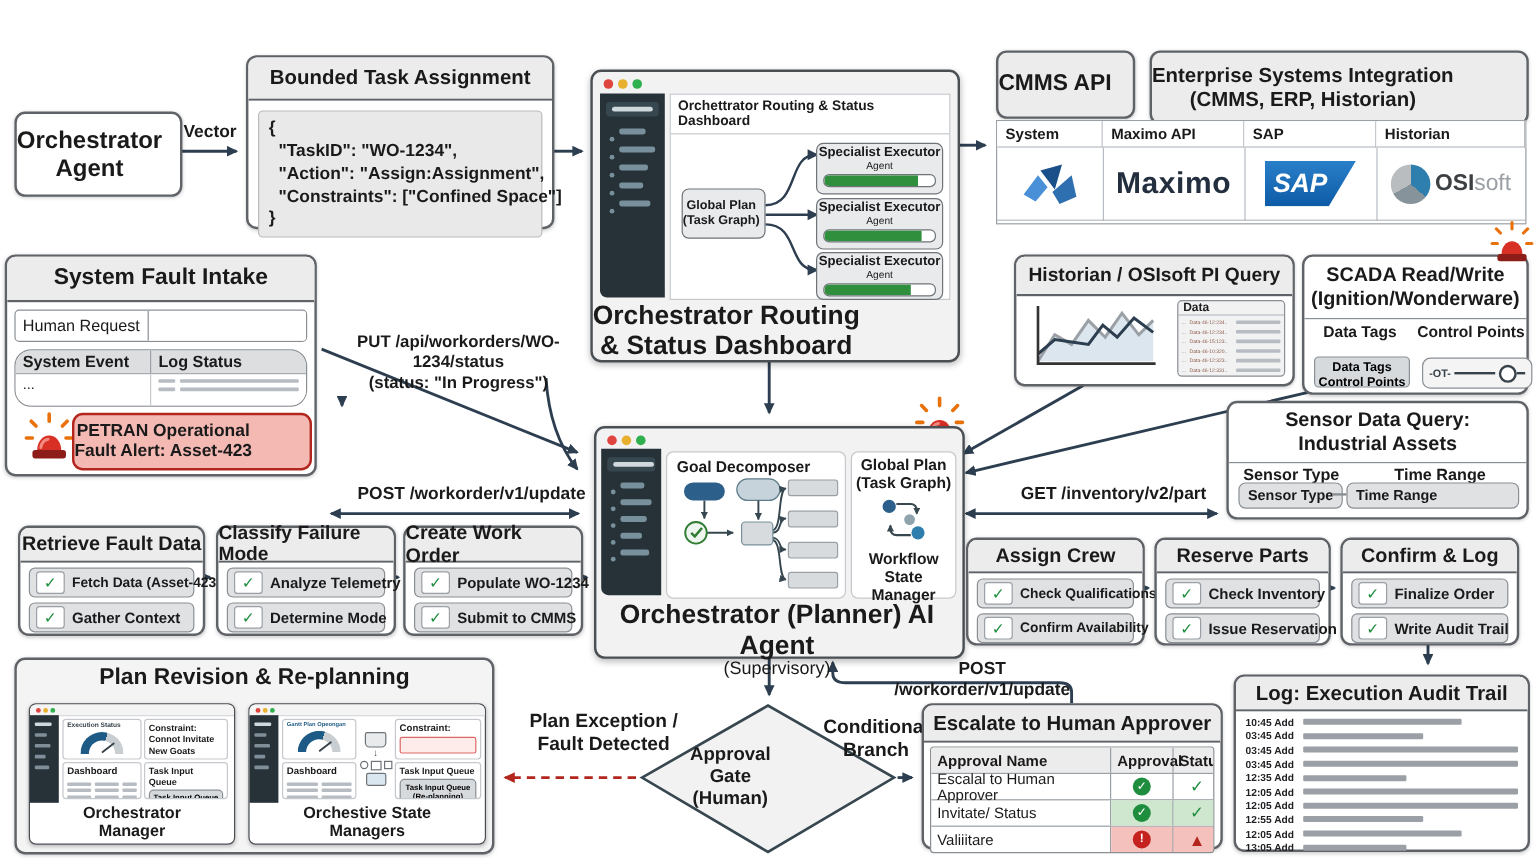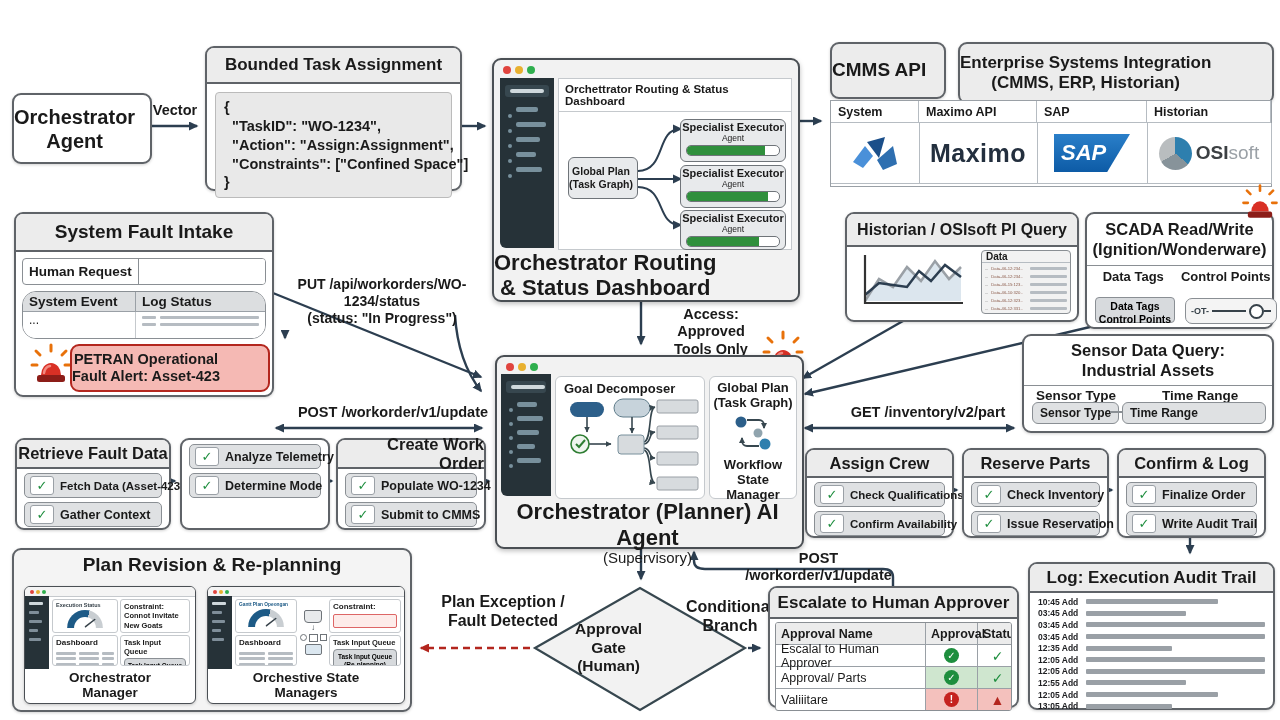--- a/index.html
+++ b/index.html
@@ -4,21 +4,21 @@
 <style>
   html,body{margin:0;padding:0;background:#fff}
   #canvas{position:relative;width:1280px;height:720px;background:#fff;overflow:hidden;
     font-family:"Liberation Sans","DejaVu Sans",sans-serif;color:#1a1a1a;}
   .abs{position:absolute}
   .pre{white-space:pre-line}
   .prex{white-space:pre}
   .ctr{display:flex;align-items:center;justify-content:flex-start;text-align:center}
   .b{background:#fff;border:2px solid #5f6368;border-radius:9px;box-shadow:0 1px 3px rgba(0,0,0,.18)}
   .hdr{background:#ececec;border-bottom:2px solid #5f6368;font-weight:700;border-radius:7px 7px 0 0;
-    display:flex;align-items:center;justify-content:center;text-align:right}
+    display:flex;align-items:center;justify-content:center;text-align:left}
   .lbl{font-weight:700;text-align:center;line-height:1.2}
   
   .chk{display:flex;align-items:center;border:1.5px solid #8a8f94;background:#dfe1e3;border-radius:5px;
     height:23px;margin:4px 7px;padding:0 5px}
   .chk .cb{width:22px;height:17px;background:#fff;border:1px solid #9aa0a6;border-radius:3px;color:#1e8e3e;
     font-weight:900;font-size:13px;display:flex;align-items:center;justify-content:center;margin-right:6px;flex:0 0 auto}
   .chk .cl{font-size:12.5px;font-weight:700;white-space:nowrap}
   
   .win{background:#f2f2f2;border:2px solid #4a4f54;border-radius:9px;box-shadow:0 2px 5px rgba(0,0,0,.25)}
   .tl{position:absolute;width:8px;height:8px;border-radius:50%}
@@ -232,24 +232,24 @@
       </div>
     </div>
     <div style="justify-content:center;width:100%">
       <span style="width:33px;height:33px;border-radius:50%;flex:0 0 auto;margin-right:4px;
         background:conic-gradient(#2e7fae 0 130deg,#87939a 130deg 240deg,#b9bdbf 240deg 360deg)"></span>
       <span style="font-size:19px;font-weight:800;color:#3c4043">OSI</span>
         <span style="font-size:19px;color:#9aa0a6">soft</span>
     </div>
   </div>
 
-  <div class="b abs" style="left:14px;top:212px;width:256px;height:181px">
+  <div class="b abs" style="left:4px;top:212px;width:256px;height:181px">
     <div class="hdr" style="height:36px;font-size:19px">System Fault Intake</div>
     <div style="display:flex;margin:6px 6px 0;border:1.5px solid #8a8f94;border-radius:4px;height:25px;overflow:hidden">
-      <div style="font-size:13.5px;font-weight:700;display:flex;align-items:center;padding:0 6px;flex:0 0 auto">Human Request</div>
+      <div style="font-size:13.5px;font-weight:400;display:flex;align-items:center;padding:0 6px;flex:0 0 auto">Human Request</div>
       <input style="flex: 1 1 0%; border-top: none; border-right: none; border-bottom: none; border-image: initial; border-left: 1.5px solid rgb(138, 143, 148); outline: none; background: rgb(255, 255, 255); min-width: 0px;">
     </div>
     <div style="margin:6px 6px 0;border:1.5px solid #8a8f94;border-radius:14px;overflow:hidden">
       <div style="display:flex;background:#dcdee0;border-bottom:1px solid #9aa0a6">
         <div style="width:100px;font-size:13.5px;font-weight:700;padding:2px 6px;border-right:1px solid #9aa0a6">System Event</div>
         <div style="font-size:13.5px;font-weight:700;padding:2px 6px">Log Status</div>
       </div>
       <div style="display:flex;background:#fff;height:26px">
         <div style="width:100px;font-size:12px;padding:1px 6px;border-right:1px solid #c5c9cd">...</div>
         <div style="flex:1;padding:4px 6px">
@@ -276,22 +276,20 @@
       <path d="M16 32 A7 9 0 0 1 22 25" stroke="#f28b82" stroke-width="2.5" fill="none" stroke-linecap="round"></path>
       <rect x="9" y="34" width="28" height="7" rx="2.5" fill="#8c1d18"></rect>
     </svg>
     <div class="abs ctr pre" style="left:54px;top:130px;width:196px;height:44px;background:#f5b9b4;border:2px solid #b3261e;border-radius:9px;font-size:14.5px;font-weight:700;line-height:1.2">PETRAN Operational
 Fault Alert: Asset-423</div>
   </div>
 
   <div class="abs lbl pre" style="left:266px;top:276px;width:232px;font-size:14px">PUT /api/workorders/WO-1234/status
 (status: "In Progress")</div>
   <div class="abs lbl" style="left:295px;top:404px;width:196px;font-size:14.5px">POST /workorder/v1/update</div>
-  <div class="abs lbl pre" style="left:652px;top:306px;width:118px;font-size:14.5px">Access: Approved
-Tools Only</div>
   <div class="abs lbl" style="left:833px;top:404px;width:190px;font-size:14.5px">GET /inventory/v2/part</div>
 
   <div class="b abs" style="left:845px;top:212px;width:230px;height:106px">
     <div class="hdr" style="height:31px;font-size:16px">Historian / OSIsoft PI Query</div>
     <svg class="abs" style="left:8px;top:37px" width="118" height="62" viewBox="0 0 118 62">
       <polygon points="10,50 24,28 38,36 52,16 66,30 80,10 94,28 106,16 106,50" fill="#dce6ee"></polygon>
       <polyline points="10,50 24,28 38,36 52,16 66,30 80,10 94,28 106,16" stroke="#9aa0a6" stroke-width="2.5" fill="none"></polyline>
       <polyline points="10,44 24,32 38,34 52,36 64,20 76,30 90,14 106,26" stroke="#2c3e50" stroke-width="2.5" fill="none"></polyline>
       <path d="M10 4 V52 H108" stroke="#333" stroke-width="2.2" fill="none"></path>
     </svg>
@@ -473,20 +471,21 @@
     <div class="chk">
         <span class="cb">✓</span>
         <span class="cl" style="font-size:11.5px">Fetch Data (Asset-423)</span>
       </div>
     <div class="chk">
         <span class="cb">✓</span>
         <span class="cl">Gather Context</span>
       </div>
   </div>
   <div class="b abs" style="left:180px;top:438px;width:146px;height:88px">
+    <div class="hdr" style="height:27px;font-size:16px">Classify Failure Mode</div>
     <div class="chk">
         <span class="cb">✓</span>
         <span class="cl">Analyze Telemetry</span>
       </div>
     <div class="chk">
         <span class="cb">✓</span>
         <span class="cl">Determine Mode</span>
       </div>
   </div>
   <div class="b abs" style="left:336px;top:438px;width:146px;height:88px">
@@ -678,21 +677,21 @@
       <div class="xrow">
         <div>Escalal to Human Approver</div>
         <div>
             <span class="badge bg-g">✓</span>
           </div>
         <div>
             <span class="ok">✓</span>
           </div>
       </div>
       <div class="xrow">
-        <div>Approval/ Parts</div>
+        <div>Invitate/ Status</div>
         <div class="tone-green">
             <span class="badge bg-g">✓</span>
           </div>
         <div class="tone-green">
             <span class="ok">✓</span>
           </div>
       </div>
       <div class="xrow">
         <div>Valiiitare</div>
         <div class="tone-red">

